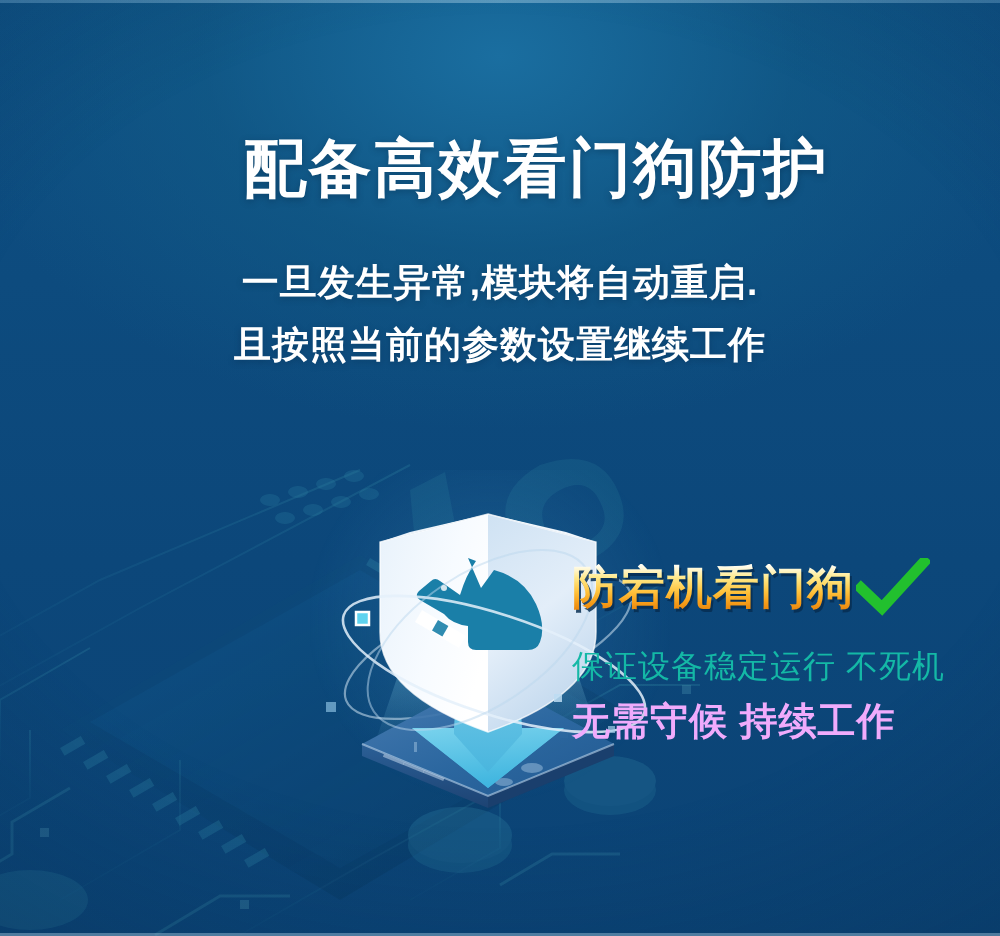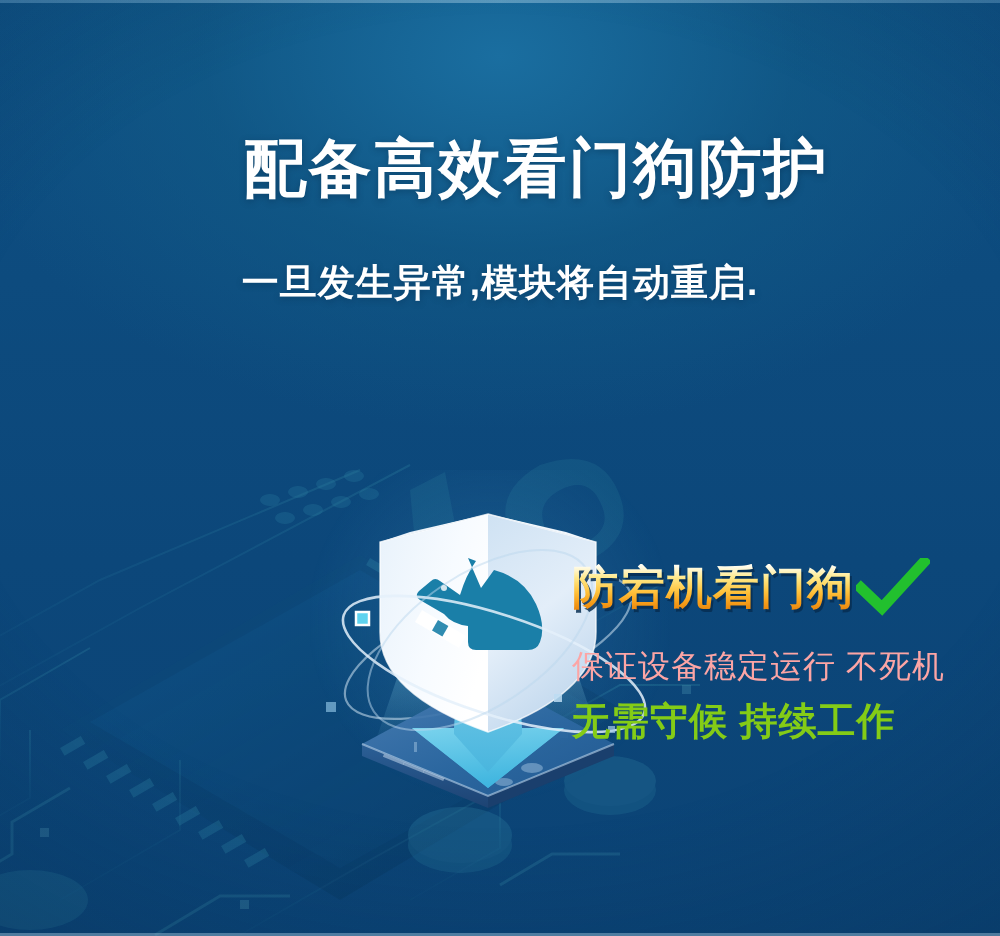--- a/index.html
+++ b/index.html
@@ -140,31 +140,31 @@
   }
   .check-icon { flex: 0 0 auto; margin-left: 2px; }
   .check-icon svg { display: block; }
 
   .feature-sub {
     margin: 0;
     padding-top: 32px;
     font-size: 32px;
     line-height: 1;
     font-weight: 400;
-    color: #fca5a5;
+    color: #14b8a6;
     letter-spacing: 1px;
     white-space: nowrap;
   }
   .feature-strong {
     margin: 0;
     padding-top: 20px;
     font-size: 38px;
     line-height: 1;
     font-weight: 700;
-    color: #84cc16;
+    color: #f0abfc;
     letter-spacing: 1px;
     white-space: nowrap;
   }
 </style>
 </head>
 <body>
 
 <div class="stage">
 
   <div class="bg-base"></div>
@@ -272,20 +272,21 @@
   <div class="bg-vignette"></div>
   <div class="bg-topline"></div>
   <div class="bg-bottomline"></div>
 
   <div class="headline">
     <h1 class="title">配备高效看门狗防护</h1>
   </div>
 
   <div class="sub-block">
     <p class="sub-line">一旦发生异常,模块将自动重启.</p>
+    <p class="sub-line">且按照当前的参数设置继续工作</p>
   </div>
 
   <div class="shield-glow"></div>
 
   <div class="shield-art">
     <svg viewBox="0 0 340 330" xmlns="http://www.w3.org/2000/svg">
       <defs>
         <linearGradient id="shieldLeft" x1="0" y1="0" x2="1" y2="0.6">
           <stop offset="0%" stop-color="#e8f2fb"></stop>
           <stop offset="60%" stop-color="#f7fbff"></stop>

